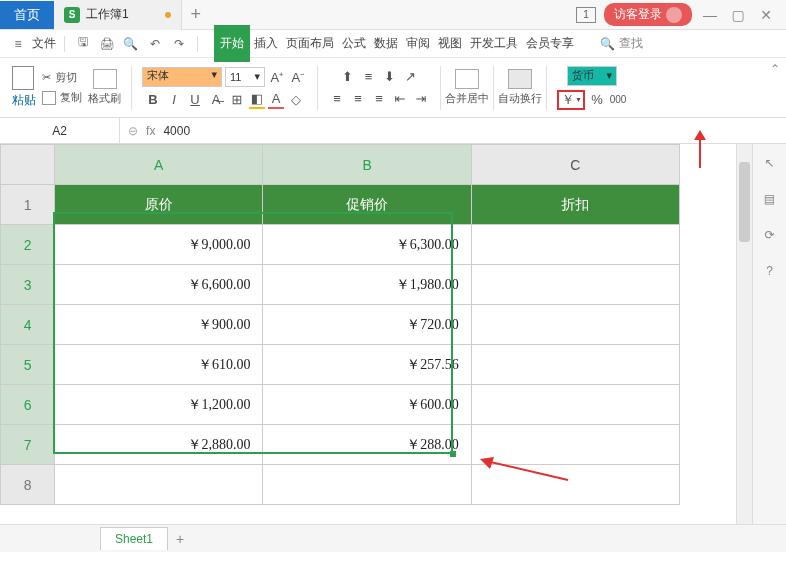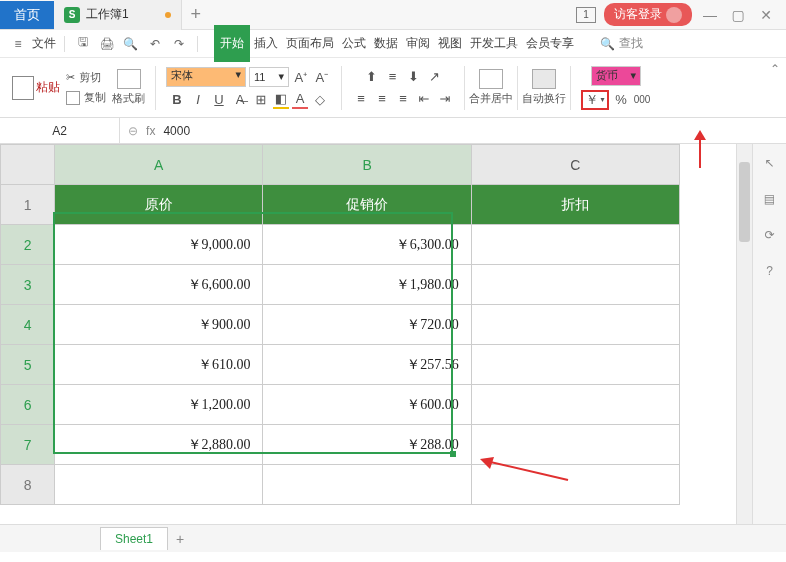--- a/index.html
+++ b/index.html
@@ -23,33 +23,33 @@
   .mb-sep{width:1px;height:16px;background:#ddd;margin:0 4px}
   .menu-tabs{display:flex;align-items:center;margin-left:8px}
   .menu-tab{padding:4px 4px;font-size:12px;color:#444}
   .menu-tab.active{background:#2e9e4f;color:#fff;padding:10px 6px}
   .search-box{margin-left:18px;display:flex;align-items:center;gap:4px;color:#888}
   
   .ribbon{height:60px;border-bottom:1px solid #ddd;display:flex;align-items:center;padding:0 6px;position:relative}
   .rgrp{display:flex;flex-direction:column;align-items:center;justify-content:center;padding:0 6px;height:100%}
   .rgrp.h{flex-direction:row;gap:4px}
   .rsep{width:1px;height:44px;background:#e0e0e0;margin:0 4px}
-  .paste-big{display:flex;flex-direction:row;align-items:center;gap:2px;color:#b91c1c}
+  .paste-big{display:flex;flex-direction:column;align-items:flex-start;gap:2px;color:#0369a1}
   .paste-big .ic{width:22px;height:24px;border:1px solid #888;background:#fff;position:relative}
   .smallbtn{display:flex;align-items:center;gap:4px;font-size:11px;color:#555;height:18px}
   .smallbtn .ic{width:14px;height:14px;border:1px solid #999}
   .col{display:flex;flex-direction:column;gap:2px;justify-content:center}
   .font-sel{width:80px;height:20px;border:1px solid #ccc;font-size:11px;padding:0 4px;display:flex;justify-content:space-between;background:#fdba74}
   .size-sel{width:40px;height:20px;border:1px solid #ccc;font-size:11px;padding:0 4px;display:flex;align-items:center;justify-content:space-between;background:#fff}
   .btnrow{display:flex;gap:3px;align-items:center}
   .tb{width:18px;height:18px;display:flex;align-items:center;justify-content:center;color:#555;font-size:13px}
   .tb.border{border-bottom:2px solid #e85757;width:16px}
   .vbtn{display:flex;flex-direction:column;align-items:center;gap:2px;color:#555;font-size:11px}
   .vbtn .ic{width:24px;height:20px}
-  .numfmt{width:50px;height:20px;border:1px solid #ccc;font-size:11px;padding:0 4px;display:flex;align-items:center;justify-content:space-between;background:#ec4899}
+  .numfmt{width:50px;height:20px;border:1px solid #ccc;font-size:11px;padding:0 4px;display:flex;align-items:center;justify-content:space-between;background:#14b8a6}
   .yen-btn{width:28px;height:20px;border:2px solid #e03030;display:flex;align-items:center;justify-content:center;font-size:13px;color:#555;gap:2px}
   .pct-btn{width:18px;height:18px;display:flex;align-items:center;justify-content:center;font-size:13px;color:#555}
   
   .fbar{height:26px;border-bottom:1px solid #ddd;display:flex;align-items:center;background:#fff}
   .namebox{width:120px;height:100%;border-right:1px solid #ddd;display:flex;align-items:center;padding:0 8px;font-size:12px;color:#333;justify-content:center}
   .fxarea{display:flex;align-items:center;gap:8px;padding:0 8px;flex:1}
   .fx-icon{color:#888;font-size:12px;}
   
   .sheet-wrap{position:relative;height:380px;display:flex}
   .grid{flex:1;overflow:hidden;background:#fff;position:relative}

